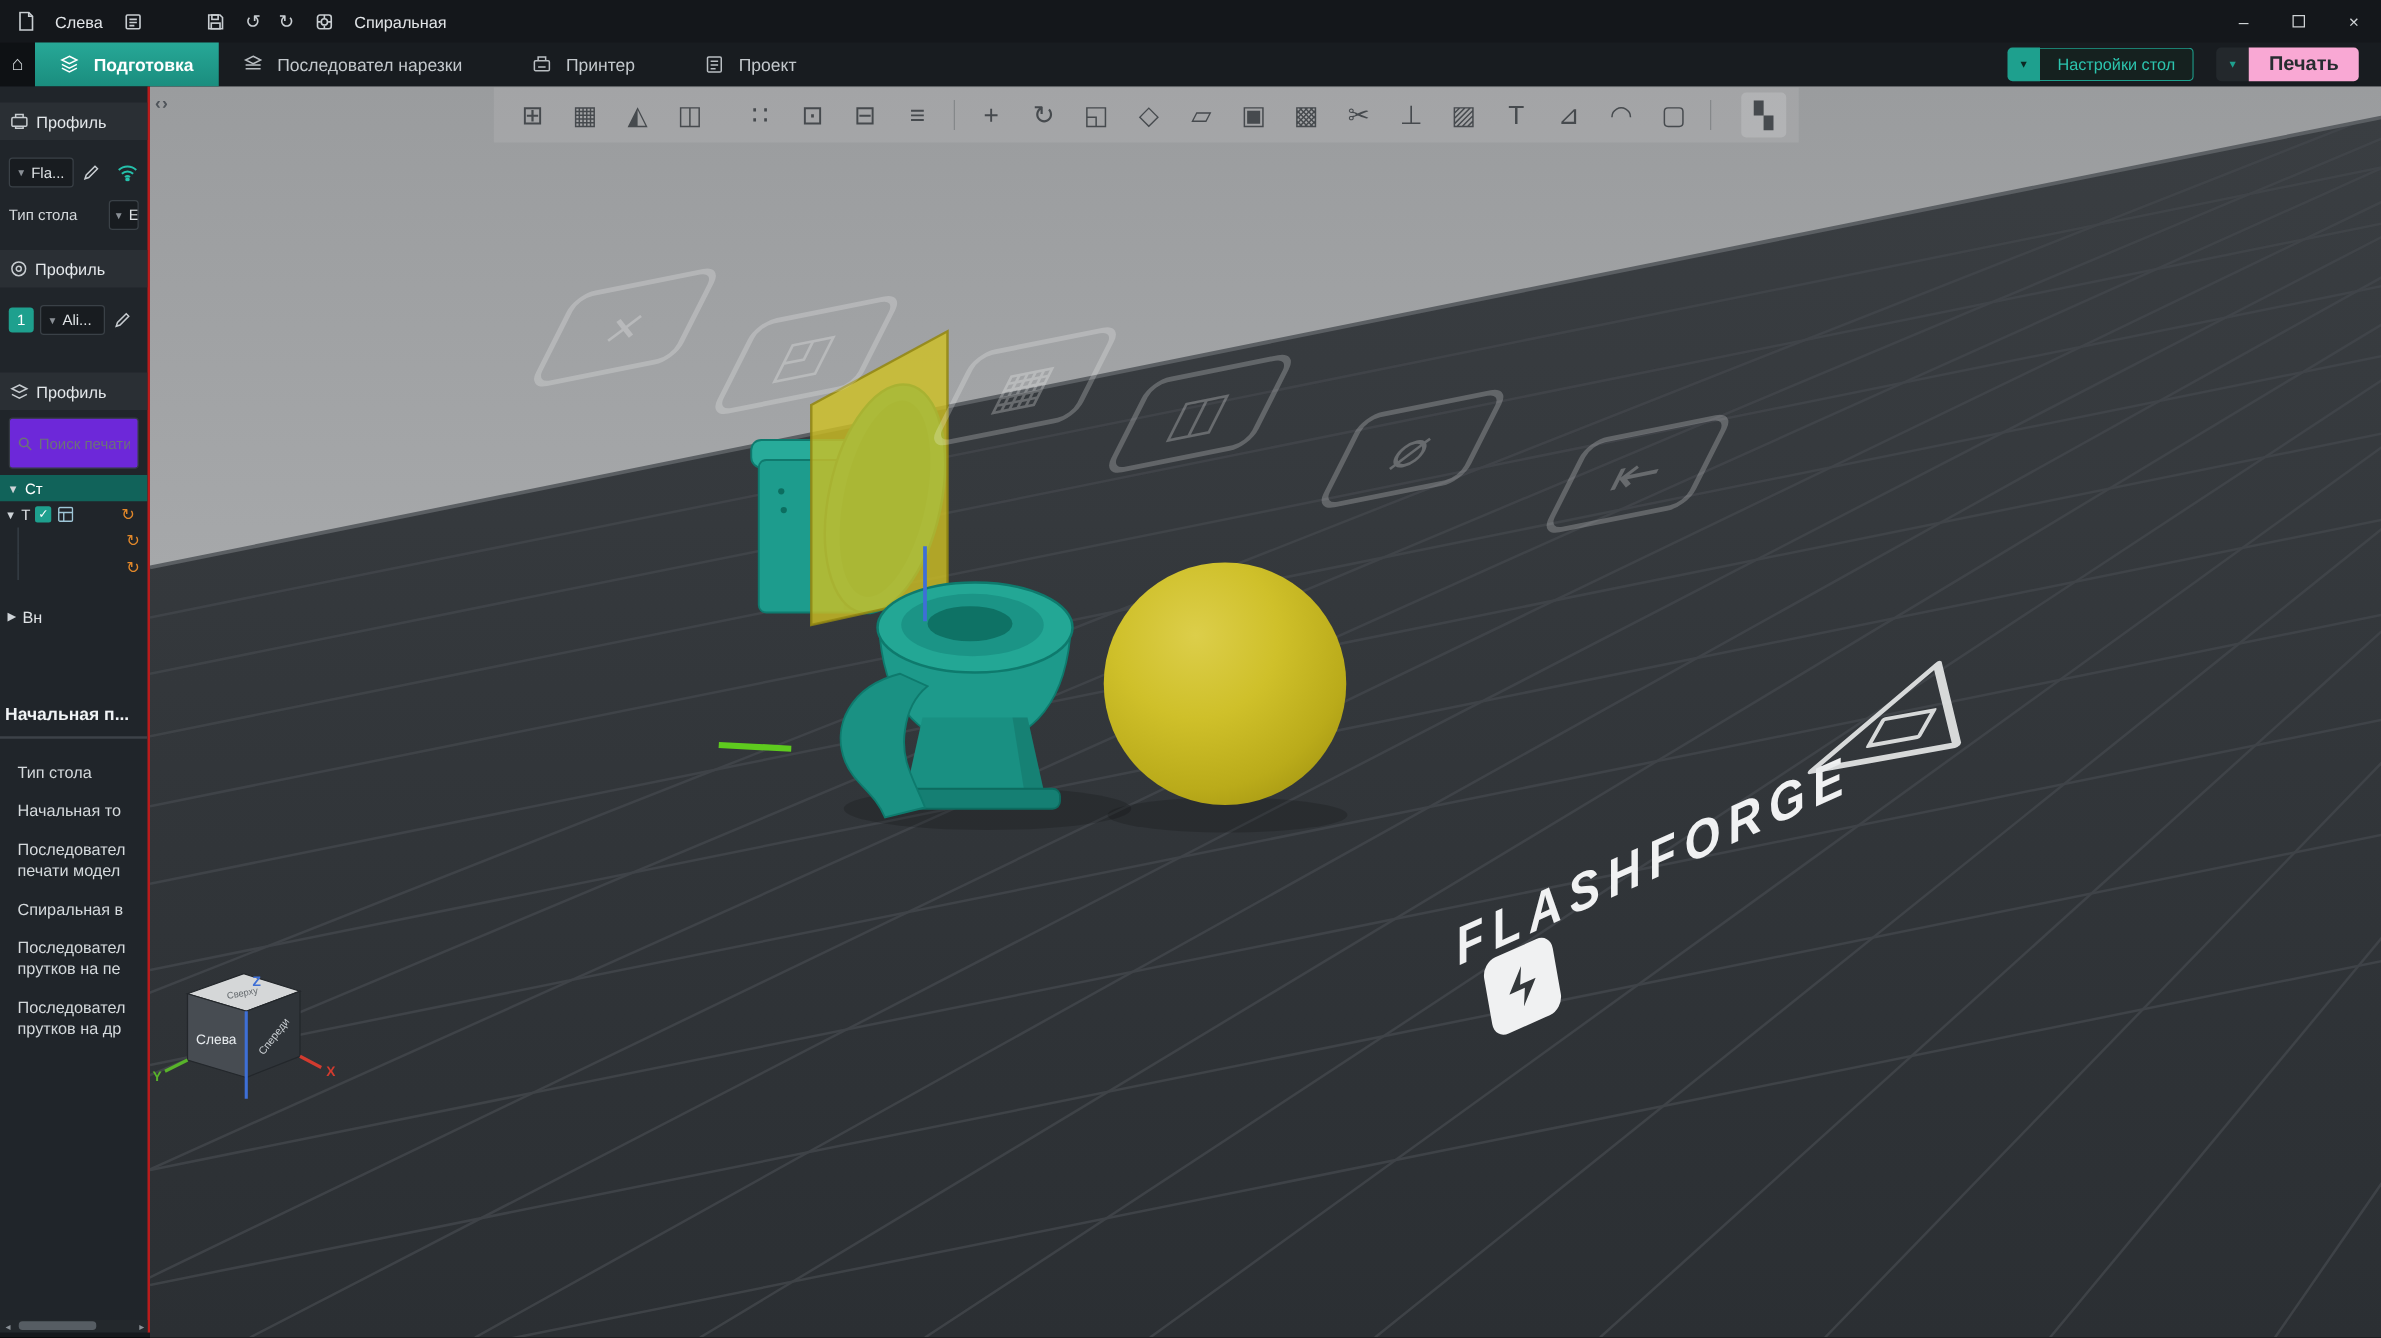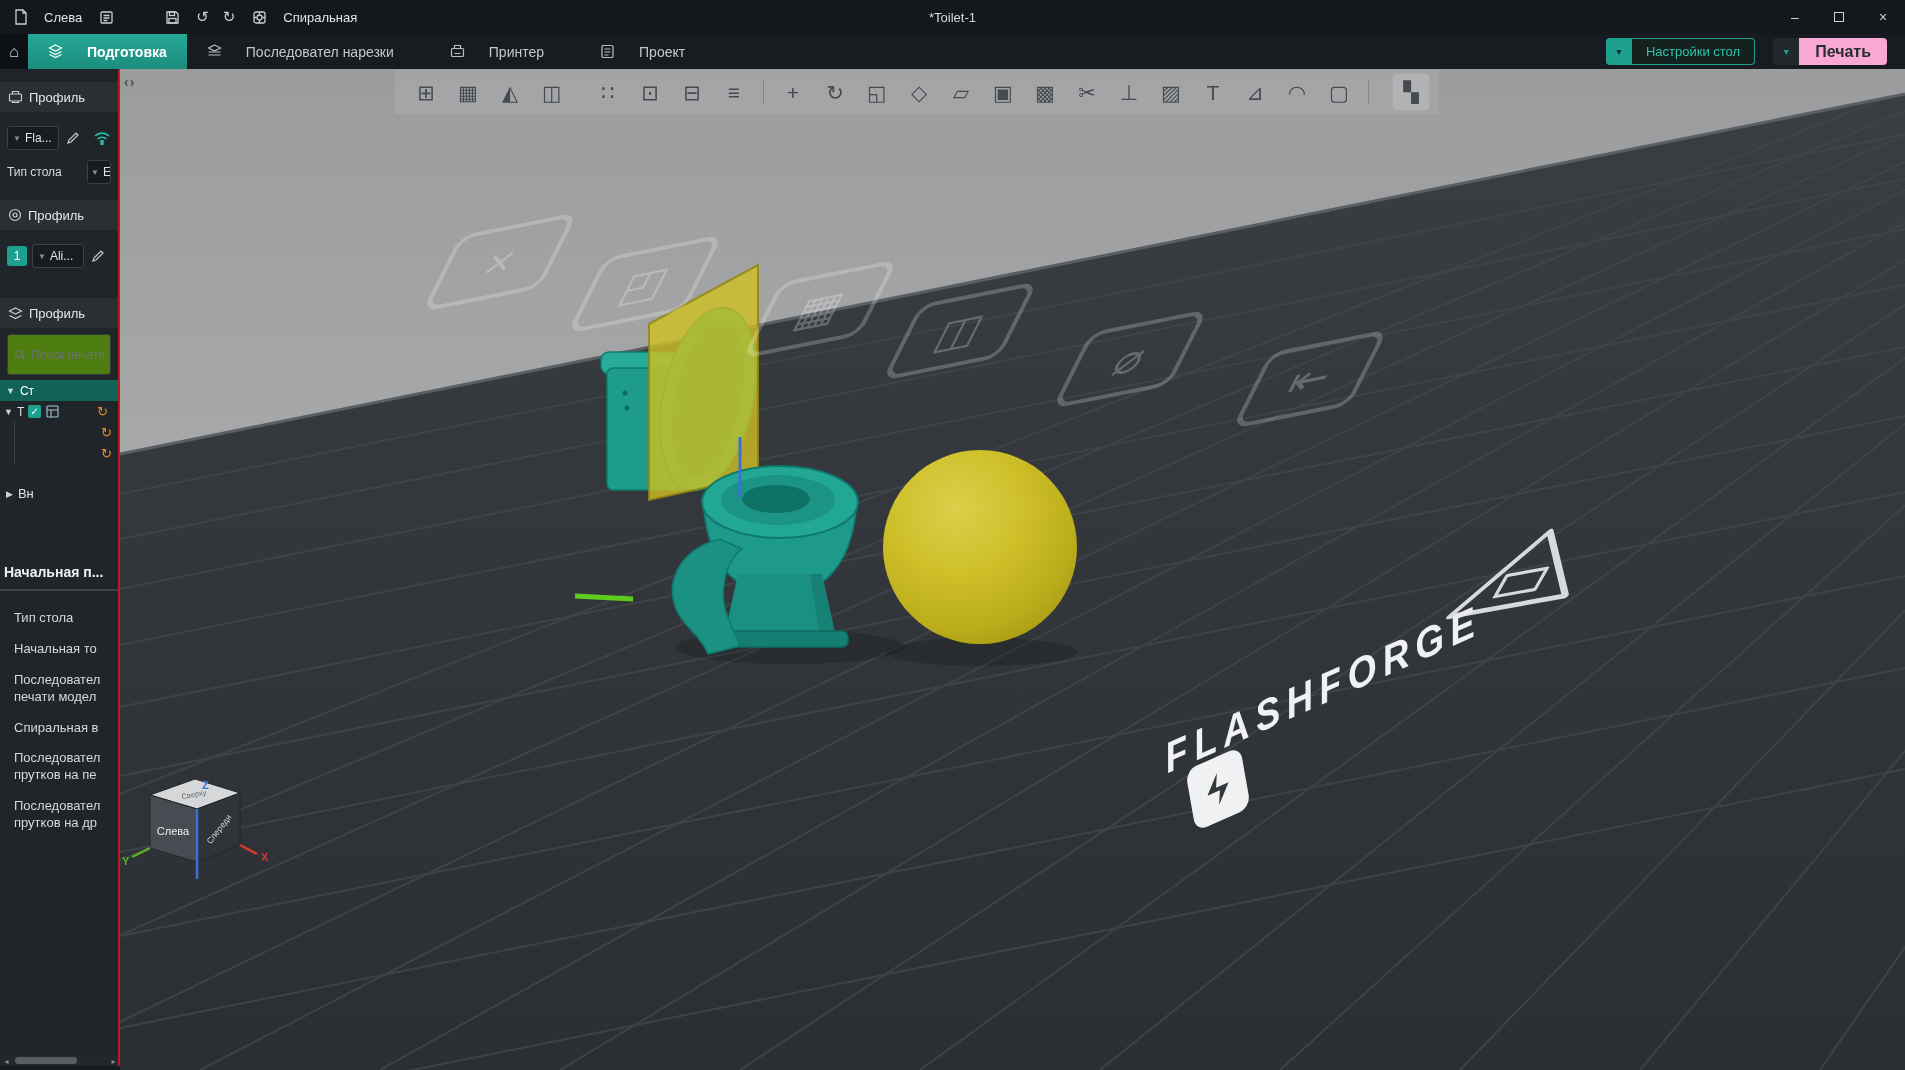--- a/index.html
+++ b/index.html
@@ -15,21 +15,21 @@
   .tb-label{color:#e2e5e8;cursor:pointer}
   .tb-arrow{font-size:15px;color:#c9ced2;cursor:pointer}
   .tb-title{position:absolute;left:0;right:0;text-align:center;color:#d6dadd;pointer-events:none}
   .tb-win{position:absolute;right:0;top:0;height:34px;display:flex}
   .tb-winbtn{width:44px;height:34px;display:flex;align-items:center;justify-content:center;color:#cfd3d6;font-size:14px;cursor:pointer}
   .maxbox{width:10px;height:10px;border:1px solid #cfd3d6}
 
   
   .tabbar{position:absolute;top:34px;left:0;right:0;height:35px;background:#181c20;display:flex;align-items:stretch;z-index:30}
   .home-btn{width:28px;display:flex;align-items:center;justify-content:center;background:#0e1114;color:#cfd4d7;font-size:16px;cursor:pointer}
-  .tab{display:flex;align-items:center;gap:24px;padding:0 20px;font-size:14px;color:#c3c8cc;cursor:pointer}
+  .tab{display:flex;align-items:center;gap:12px;padding:0 20px;font-size:14px;color:#c3c8cc;cursor:pointer}
   .tab svg{stroke:#b9bec2;fill:none;stroke-width:1.2}
   .tab.active{background:linear-gradient(#27a897,#1a8d7e);color:#fff;font-weight:bold}
   .tab.active svg{stroke:#fff}
   .tab-spacer{flex:1}
   .btn-group{display:flex;align-self:center;height:27px;margin-right:18px;cursor:pointer}
   .chip{width:26px;display:flex;align-items:center;justify-content:center;border-radius:4px 0 0 4px;font-size:10px}
   .chip-slice{background:#1ea08e;color:#0c2823}
   .btn-slice{display:flex;align-items:center;padding:0 14px;border:1px solid #1ea08e;border-left:none;border-radius:0 4px 4px 0;color:#2cc4ae;background:#15211f;font-size:13px}
   .chip-print{background:#23282c;color:#1ea08e}
   .btn-print{display:flex;align-items:center;padding:0 16px;border-radius:0 4px 4px 0;background:#f9a8d4;color:#272c30;font-weight:bold;font-size:16px}
@@ -37,21 +37,21 @@
   
   .sidebar{position:absolute;top:69px;left:0;bottom:4px;width:120px;background:#20252a;border-right:2px solid #b91c1c;z-index:20;overflow:hidden}
   .sec-header{height:30px;background:#2a2f34;display:flex;align-items:center;gap:6px;padding:0 8px;font-size:13px;color:#e3e7ea;cursor:pointer}
   .sec-header svg{stroke:#c8cdd1;fill:none;stroke-width:1.2;flex:none}
   .srow{display:flex;align-items:center;padding:0 7px;gap:5px}
   .sel{display:flex;align-items:center;gap:4px;background:#181c20;border:1px solid #3a4147;border-radius:3px;height:24px;padding:0 5px;font-size:12px;color:#dfe3e6;cursor:pointer;white-space:nowrap;overflow:hidden}
   .sel .cv{color:#8a9096;font-size:8px}
   .lbl{font-size:12px;color:#d4d9dc}
   .icon-btn{display:flex;align-items:center;justify-content:center;width:18px;height:18px;cursor:pointer;flex:none}
   .badge{width:20px;height:20px;background:#1ea08e;color:#fff;display:flex;align-items:center;justify-content:center;font-size:12px;border-radius:3px;flex:none}
-  .search{margin:0 7px;display:flex;align-items:center;gap:5px;background:#4d7c0f;border:1px solid #343b41;border-radius:3px;height:41px;padding:16px 6px}
+  .search{margin:0 7px;display:flex;align-items:center;gap:5px;background:#6d28d9;border:1px solid #343b41;border-radius:3px;height:41px;padding:16px 6px}
   .search input{flex:1;min-width:0;background:transparent;border:none;outline:none;color:#cfd4d8;font-size:12px}
   .search input::placeholder{color:#6b7278}
   .tgroup{height:21px;background:#11635a;display:flex;align-items:center;gap:5px;padding:0 6px;font-size:12px;color:#fff;cursor:pointer}
   .tri{font-size:9px;color:#cfd4d8}
   .titem{height:21px;display:flex;align-items:center;gap:4px;padding:0 4px;font-size:12px;color:#dfe3e6;cursor:pointer}
   .cb{width:13px;height:13px;background:#1ea08e;border-radius:2px;color:#fff;font-size:10px;display:flex;align-items:center;justify-content:center;flex:none;cursor:pointer}
   .sync{color:#e2882a;font-size:13px;margin-left:auto;padding-right:6px;cursor:pointer}
   .tsub{height:21px;display:flex;align-items:center}
   .tsub .guide{width:1px;height:100%;background:#39424a;margin-left:14px}
   .tcollapsed{margin-top:22px;display:flex;align-items:center;gap:5px;padding:0 6px;font-size:13px;color:#dfe3e6;cursor:pointer}
@@ -123,21 +123,20 @@
       <span class="tb-arrow">↻</span>
       <span class="tb-ico">
         <svg width="15" height="15" viewBox="0 0 15 15">
             <rect x="2" y="2" width="11" height="11" rx="2"></rect>
             <circle cx="7.5" cy="7.5" r="2.5"></circle>
             <path d="M7.5 2v2.5M7.5 10.5V13M2 7.5h2.5M10.5 7.5H13"></path>
           </svg>
       </span>
       <span class="tb-label">Спиральная</span>
     </div>
-    <div class="tb-title">*Toilet-1</div>
     <div class="tb-win">
       <div class="tb-winbtn">–</div>
       <div class="tb-winbtn">
           <span class="maxbox"></span>
         </div>
       <div class="tb-winbtn">×</div>
     </div>
   </div>
 
   <div class="tabbar">

